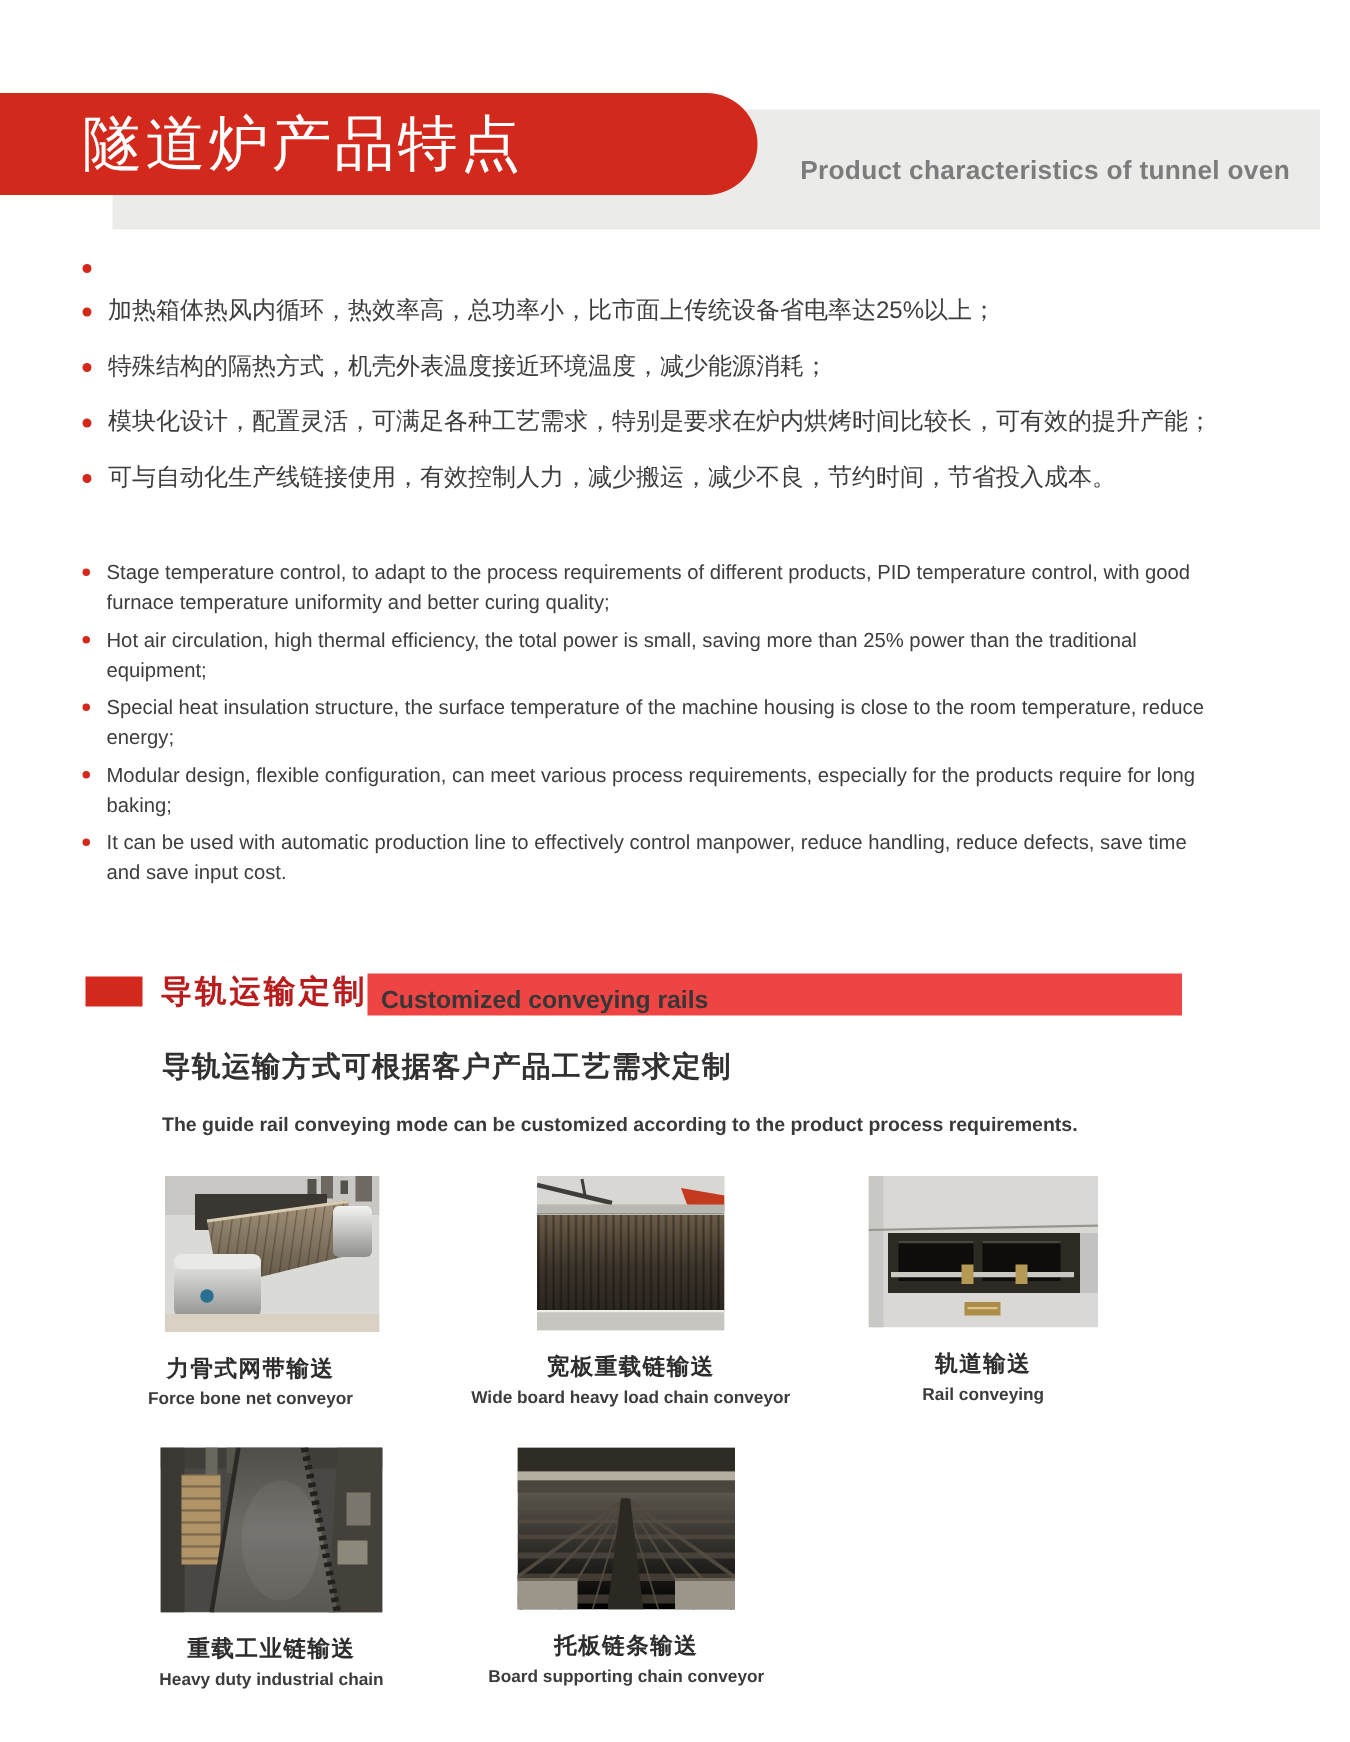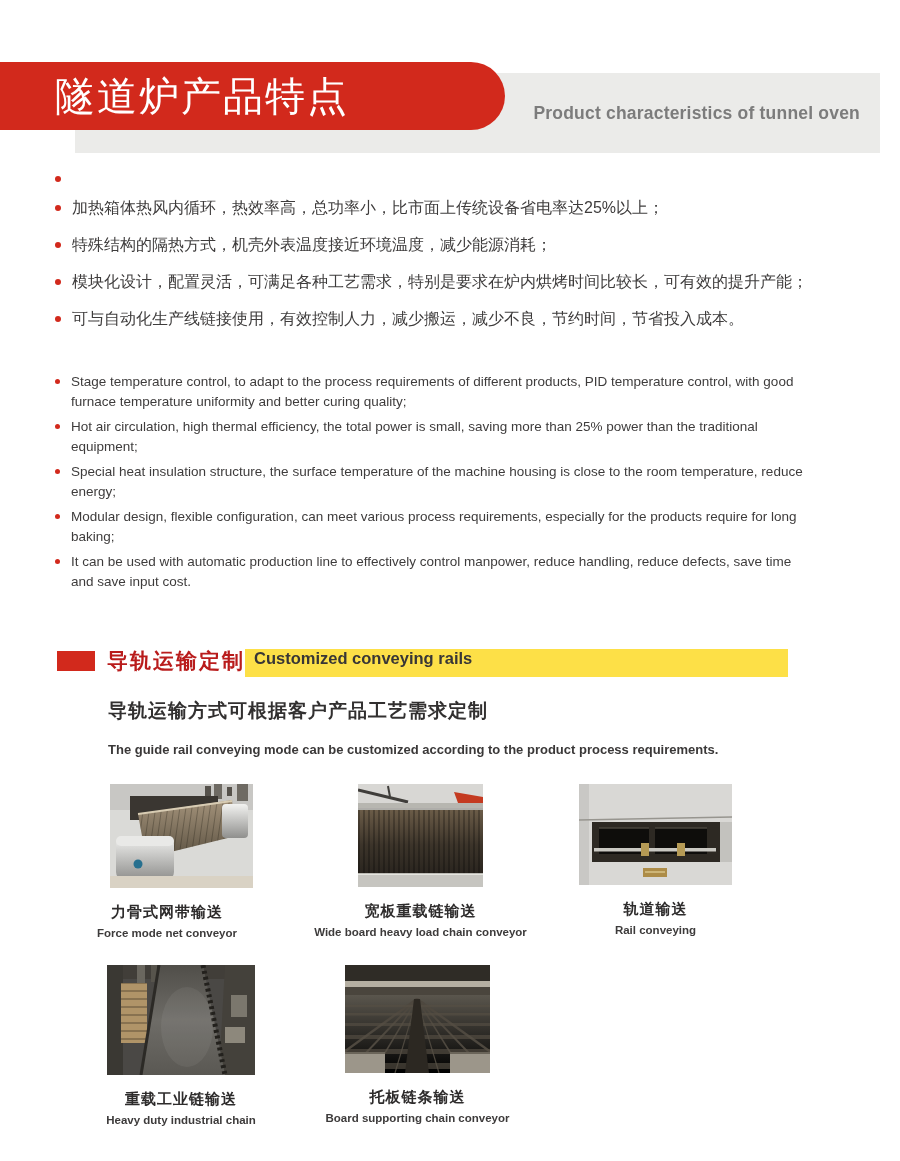--- a/index.html
+++ b/index.html
@@ -30,22 +30,22 @@
   .zh-features{position:absolute;left:55px;top:168px;width:810px;}
   .zh-features .item{display:flex;margin-bottom:15px;font-size:16px;line-height:22px;color:#3e3c3c;}
   .en-features{position:absolute;left:55px;top:372px;width:748px;}
   .en-features .item{display:flex;margin-bottom:6px;font-size:13.5px;line-height:19.5px;color:#3e3c3c;}
   .dot{flex:0 0 auto;width:6px;height:6px;border-radius:50%;background:var(--accent,#d2291c);margin:8px 11px 0 0;}
   .en-features .dot{width:5px;height:5px;margin:7px 11px 0 0;}
   
   .sec-square{position:absolute;left:57px;top:651px;width:38px;height:20px;background:var(--accent,#d2291c);}
   .sec-zh{position:absolute;left:107px;top:647px;font-size:21px;font-weight:bold;color:#b91c1c;letter-spacing:2px;}
   .sec-graybar{
-    position:absolute;left:245px;top:649px;width:543px;height:28px;background:#fde047;
-    display:flex;align-items:flex-start;
+    position:absolute;left:245px;top:649px;width:543px;height:28px;background:#ef4444;
+    display:flex;align-items:flex-end;
   }
   .sec-graybar .sec-en{padding-left:9px;font-size:16.5px;font-weight:bold;color:#383636;}
   
   .sub-zh{position:absolute;left:108px;top:698px;font-size:19px;font-weight:bold;color:#323030;letter-spacing:1px;}
   .sub-en{position:absolute;left:108px;top:723px;font-size:13px;font-weight:bold;color:#3a3838;margin-top:19px;}
   
   .gal{position:absolute;margin:0;padding:0;}
   .gal svg{display:block;}
   .gal figcaption{text-align:center;}
   .cap-zh,.cap-en{position:relative;left:50%;transform:translateX(-50%);width:max-content;white-space:nowrap;}
@@ -144,21 +144,21 @@
     <polygon points="28,30 122,16 126,52 36,74" fill="url(#g1lines)"></polygon>
     <line x1="28" y1="30" x2="122" y2="17" stroke="#d8ccb3" stroke-width="2"></line>
     <rect x="112" y="20" width="26" height="34" rx="4" fill="url(#g1metal)"></rect>
     <rect x="6" y="52" width="58" height="44" rx="8" fill="url(#g1metal)"></rect>
     <rect x="6" y="52" width="58" height="10" rx="5" fill="#e9e9e7"></rect>
     <circle cx="28" cy="80" r="4.5" fill="#27708f"></circle>
     <rect x="0" y="92" width="143" height="12" fill="#d9d2c4"></rect>
   </svg>
   <figcaption>
     <div class="cap-zh">力骨式网带输送</div>
-    <div class="cap-en">Force mode net conveyor</div>
+    <div class="cap-en">Force bone net conveyor</div>
   </figcaption>
 </figure>
 
 <figure class="gal" style="left:358px;top:784px;width:125px">
   <svg width="125" height="103" viewBox="0 0 125 103">
     <defs>
       <linearGradient id="g2mesh" x1="0" y1="0" x2="0" y2="1">
         <stop offset="0" stop-color="#6b5c48"></stop>
           <stop offset=".55" stop-color="#3c342a"></stop>
           <stop offset="1" stop-color="#2a251f"></stop>

